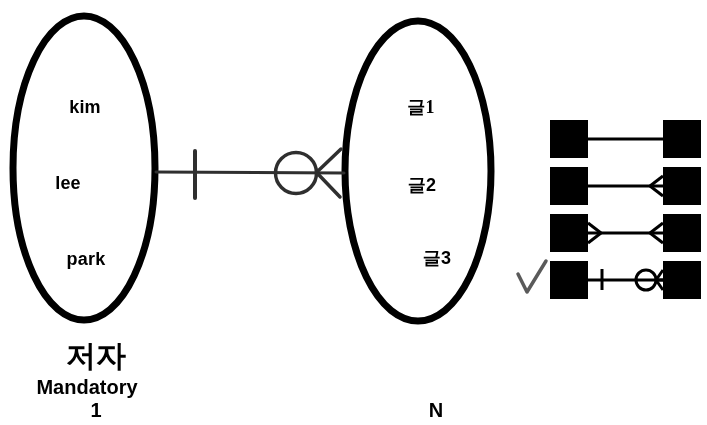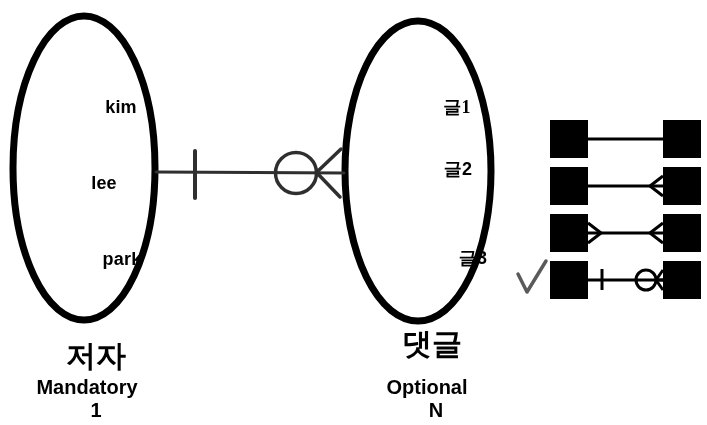--- a/index.html
+++ b/index.html
@@ -12,21 +12,21 @@
   }
   .stage svg{position:absolute;left:0;top:0;}
   .label{
     position:absolute;
     transform:translate(-50%,-50%);
     font-weight:700;
     color:#000;
     white-space:nowrap;
     line-height:1;
   }
-  .member{font-size:18px;letter-spacing:0.2px;margin-left:36px;}
+  .member{font-size:18px;letter-spacing:0.2px;}
   .entity-name{font-size:30px;font-weight:800;}
   .participation{font-size:20px;}
   .cardinality{font-size:20px;}
 </style>
 </head>
 <body>
 
 <div class="stage">
 
   <svg width="707" height="425" viewBox="0 0 707 425">
@@ -96,19 +96,17 @@
   </svg>
 
   <div class="label member" style="left:85px;top:107px;">kim</div>
   <div class="label member" style="left:68px;top:183px;">lee</div>
   <div class="label member" style="left:86px;top:259px;">park</div>
   <div class="label entity-name" style="left:96px;top:356px;">저자</div>
   <div class="label participation" style="left:87px;top:387px;">Mandatory</div>
   <div class="label cardinality" style="left:96px;top:410px;">1</div>
 
   <div class="label member" style="left:421px;top:107px;font-family:Liberation Serif, serif;">글1</div>
-  <div class="label member" style="left:422px;top:169px;text-align:right;">글2</div>
+  <div class="label member" style="left:422px;top:185px;text-align:right;">글2</div>
   <div class="label member" style="left:437px;top:258px;">글3</div>
-  <div class="label entity-name" style="left:432px;top:344px;">댓글</div>
-  <div class="label participation" style="left:427px;top:387px;">Optional</div>
   <div class="label cardinality" style="left:436px;top:410px;">N</div>
 
 </div>
 
 </body></html>

